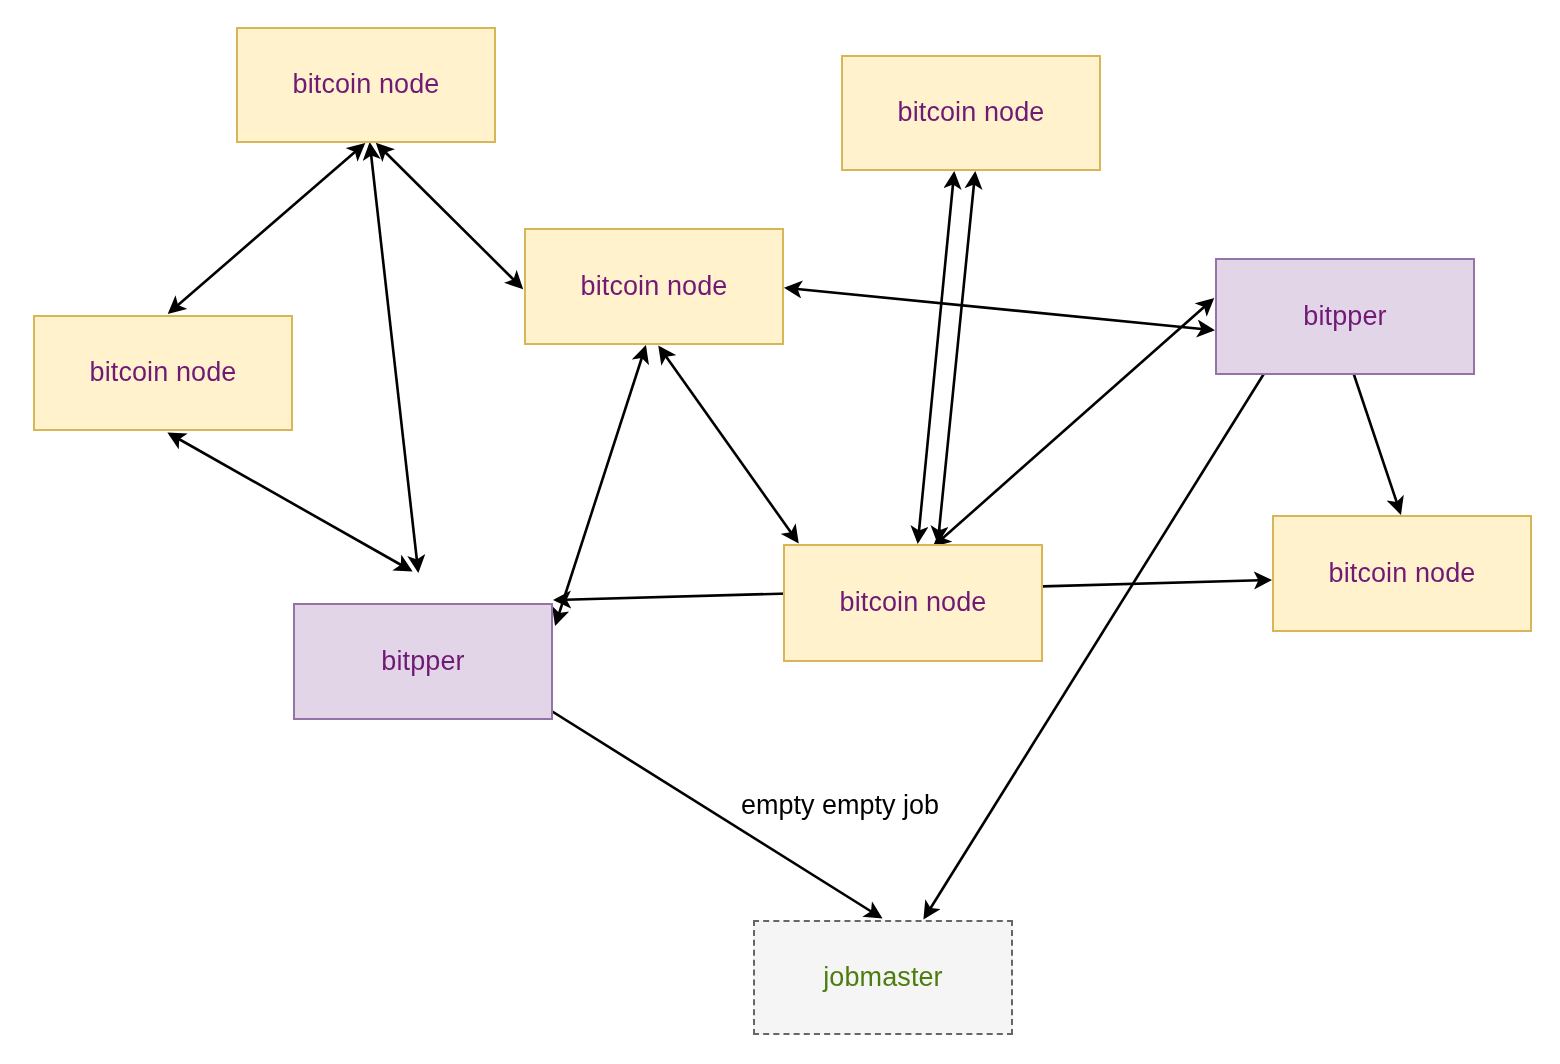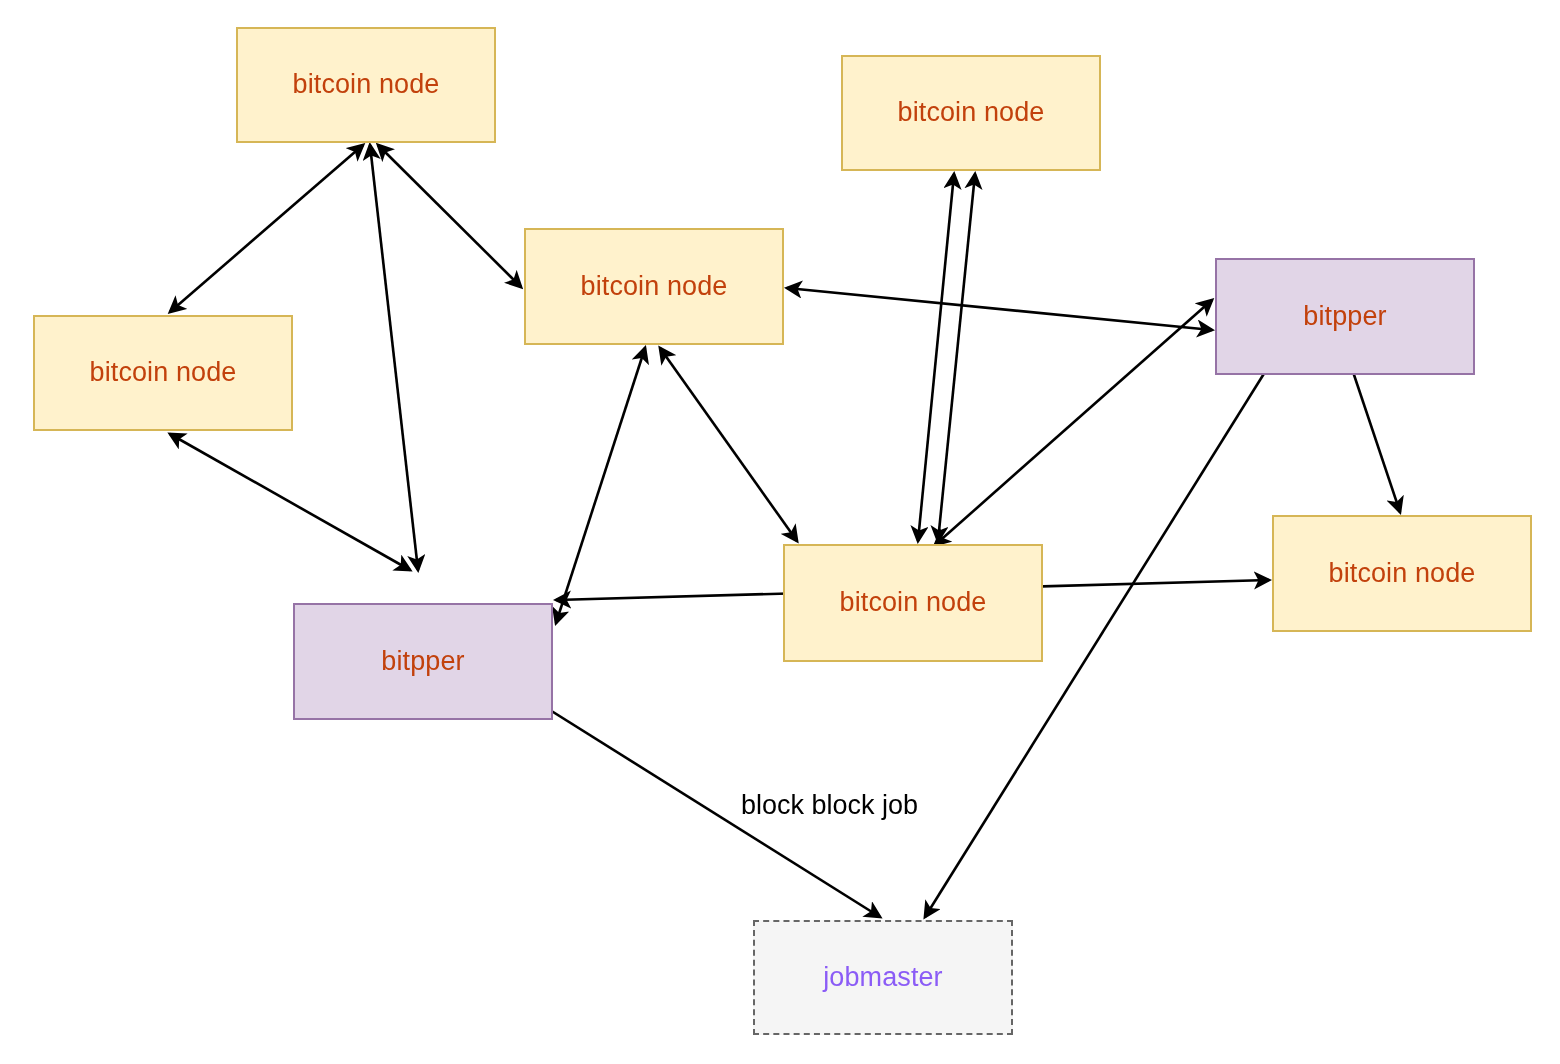--- a/index.html
+++ b/index.html
@@ -28,37 +28,37 @@
   }
   .node {
     position: absolute;
     box-sizing: border-box;
     display: flex;
     align-items: center;
     justify-content: center;
     text-align: center;
     font-size: 27px;
     line-height: 1.15;
-    color: #c2410c;
+    color: #701a75;
     letter-spacing: 0.1px;
     z-index: 2;
   }
   .node.bitcoin {
     background: #fff2cc;
     border: 2px solid #d6b656;
   }
   .node.bitpper {
     background: #e1d5e7;
     border: 2px solid #9673a6;
     margin-top: 30px;
   }
   .node.jobmaster {
     background: #f5f5f5;
     border: 2px dashed #666666;
-    color: #8b5cf6;
+    color: #4d7c0f;
   }
   .edge-label {
     position: absolute;
     font-size: 27px;
     color: #000000;
     background: #ffffff;
     padding: 0 3px;
     white-space: nowrap;
     z-index: 3;
   }
@@ -118,16 +118,16 @@
         <span>bitcoin node</span>
       </div>
       <div class="node bitcoin" style="left: 1272px; top: 515px; width: 260px; height: 117px;">
         <span>bitcoin node</span>
       </div>
       <div class="node jobmaster" style="left: 753px; top: 920px; width: 260px; height: 115px;">
         <span>jobmaster</span>
       </div>
     </div>
   <div id="label-layer">
-      <div class="edge-label" style="left: 738px; top: 790px;">block block job</div>
+      <div class="edge-label" style="left: 738px; top: 790px;">empty empty job</div>
     </div>
 
 </div>
 
 </body></html>

